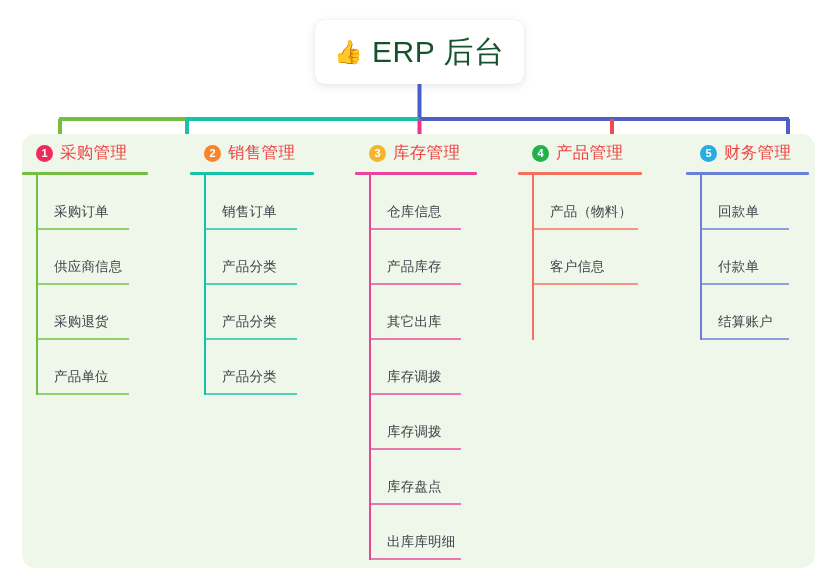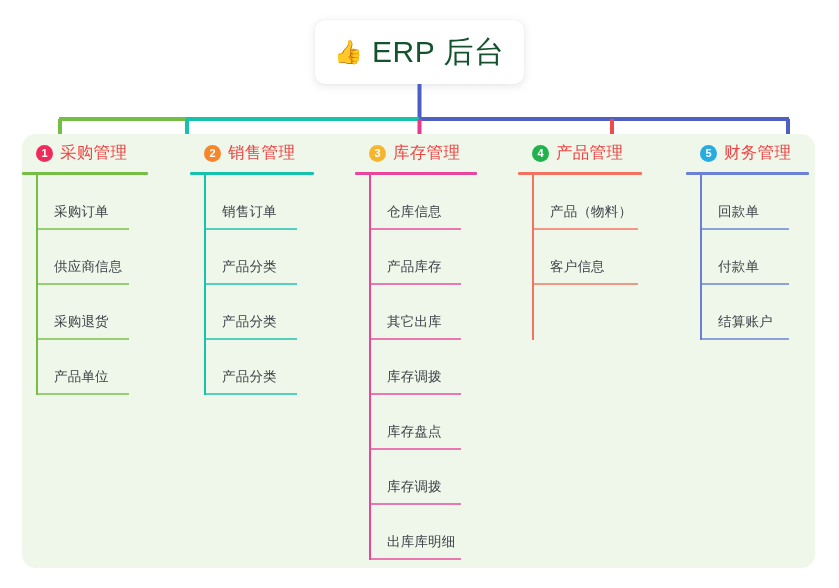--- a/index.html
+++ b/index.html
@@ -234,25 +234,25 @@
       </div>
       <div class="item">
         <span class="item-label">其它出库</span>
         <div class="item-rule" style="background: rgb(232, 69, 155); opacity: 0.72; width: 92px;"></div>
       </div>
       <div class="item">
         <span class="item-label">库存调拨</span>
         <div class="item-rule" style="background: rgb(232, 69, 155); opacity: 0.72; width: 92px;"></div>
       </div>
       <div class="item">
+        <span class="item-label">库存调拨</span>
+        <div class="item-rule" style="background: rgb(232, 69, 155); opacity: 0.72; width: 92px;"></div>
+      </div>
+      <div class="item">
         <span class="item-label">库存盘点</span>
-        <div class="item-rule" style="background: rgb(232, 69, 155); opacity: 0.72; width: 92px;"></div>
-      </div>
-      <div class="item">
-        <span class="item-label">库存调拨</span>
         <div class="item-rule" style="background: rgb(232, 69, 155); opacity: 0.72; width: 92px;"></div>
       </div>
       <div class="item">
         <span class="item-label">出库库明细</span>
         <div class="item-rule" style="background: rgb(232, 69, 155); opacity: 0.72; width: 92px;"></div>
       </div>
     </div>
   </div>
 <div class="column" id="col-3">
     <div class="col-head">

